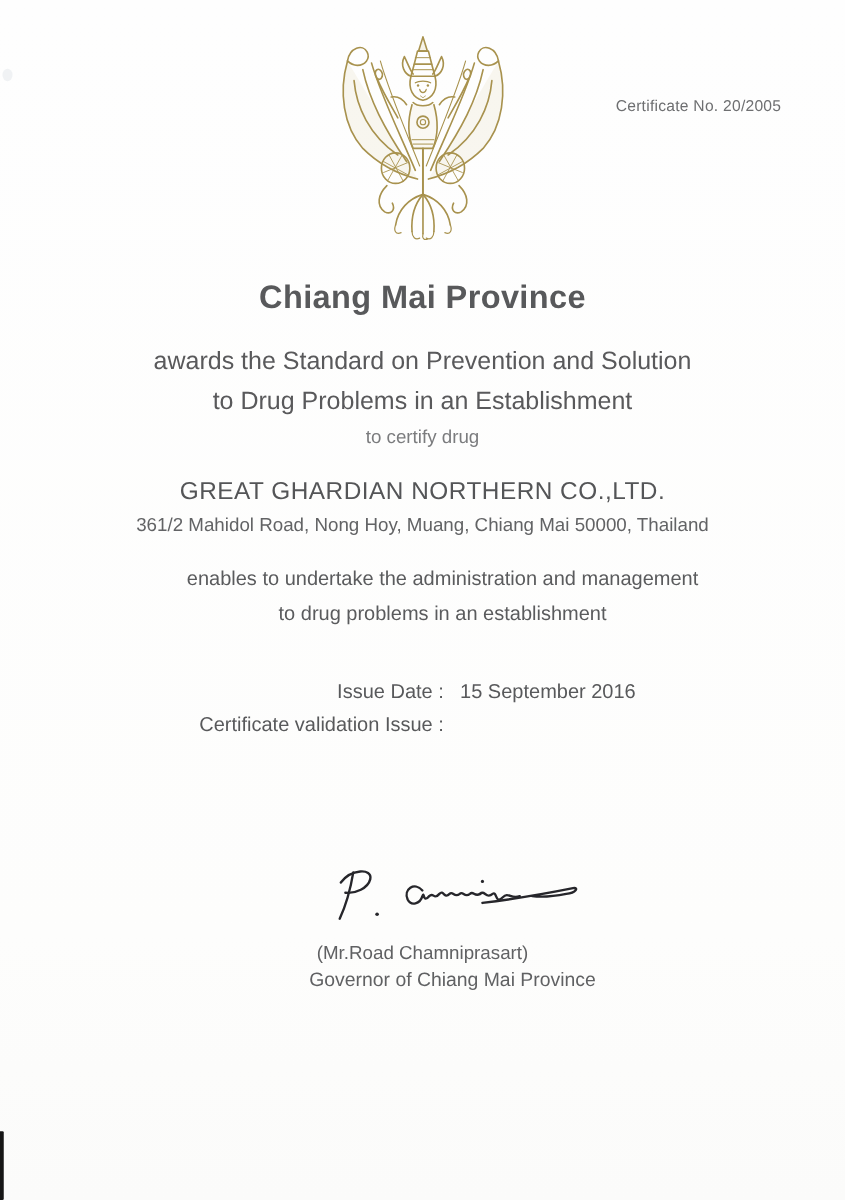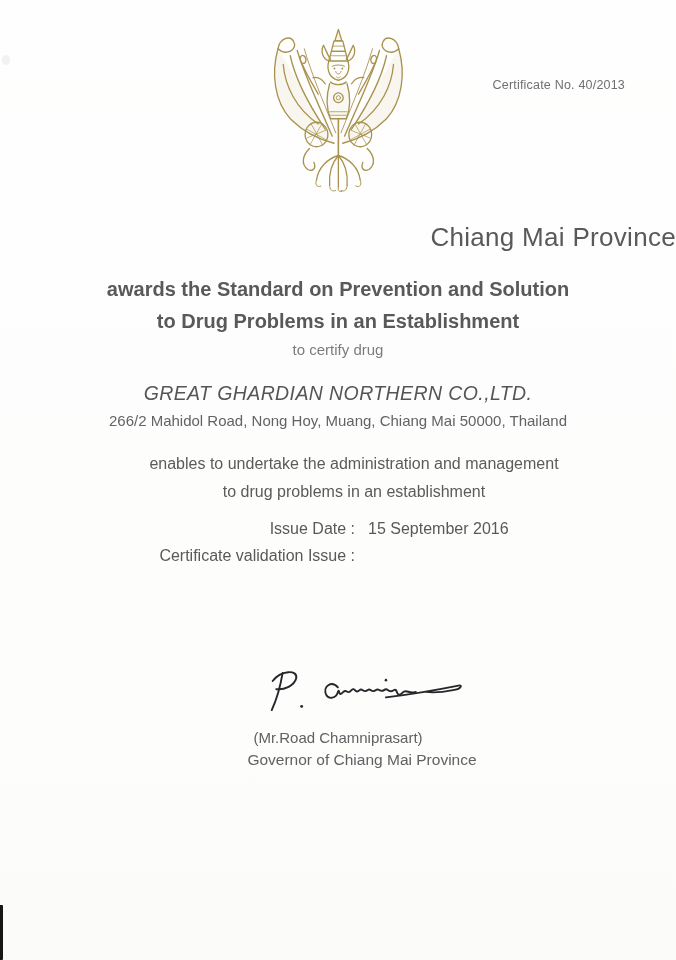--- a/index.html
+++ b/index.html
@@ -23,31 +23,31 @@
     text-align:center;
   }
   .cert-no{
     position:absolute; top:78px; right:51px;
     font-size:12.5px; color:#6e6f71; letter-spacing:.2px;
   }
   .emblem-wrap{ padding-top:26px; height:196px; }
   .emblem-wrap svg{ height:168px; width:auto; }
   .province-title{
     margin-top:26px;
-    font-size:26px; font-weight:400; color:#58595b; letter-spacing:.3px;text-align:right;
+    font-size:26px; font-weight:700; color:#58595b; letter-spacing:.3px;
   }
-  .award-block{ margin-top:20px; font-size:20px; line-height:32px; color:#59595b;font-weight:bold; }
+  .award-block{ margin-top:20px; font-size:20px; line-height:32px; color:#59595b; }
   .certify-line{ margin-top:4px; font-size:15px; color:var(--text-light); }
   .recipient-name{
-    margin-top:24px; font-size:19.5px; color:#545557; letter-spacing:.4px; font-weight:400;font-style:italic;
+    margin-top:24px; font-size:19.5px; color:#545557; letter-spacing:.4px; font-weight:400;
   }
   .recipient-address{ margin-top:7px; font-size:15px; color:#626365; }
   .body-block{ margin-top:21px; font-size:16px; line-height:28px; color:#5a5b5d;margin-left:32px; }
   .dates-block{
-    margin-top:9px;
+    margin-top:34px;
     display:inline-grid; grid-template-columns:auto auto; column-gap:13px;
     font-size:16px; line-height:27px; color:#58595b;
     transform: translateX(-4px);
   }
   .dates-block .lbl{ text-align:right; }
   .dates-block .val{ text-align:right; }
   .signature-wrap{ margin-top:93px; height:60px; }
   .signature-wrap svg{ height:58px; margin-left:42px; }
   .signatory-name{ margin-top:7px; font-size:15px; color:#606163; }
   .signatory-title{ margin-top:5px; font-size:15.5px; color:#606163;padding-left:48px; }
@@ -58,21 +58,21 @@
   .scan-smudge{
     position:absolute; left:2px; top:55px; width:8px; height:10px;
     background:#eceff1; border-radius:50%; opacity:.8;
   }
 </style>
 </head>
 <body>
 
 <div class="certificate">
 
-  <div class="cert-no">Certificate No. 40/2013</div>
+  <div class="cert-no">Certificate No. 20/2005</div>
 
   <div class="emblem-wrap">
     
     <svg viewBox="0 0 170 192" xmlns="http://www.w3.org/2000/svg">
       <defs>
         <g id="sideL" stroke="#a8924e" fill="none" stroke-width="1.5" stroke-linecap="round" stroke-linejoin="round">
 
           <path d="M16,26 C8,54 12,86 30,106 C46,122 64,130 80,134" fill="rgba(198,180,110,0.10)"></path>
 
           <path d="M16,26 C18,14 30,10 34,18 C37,24 32,30 25,30 C21,30 18,28 16,26"></path>
@@ -141,21 +141,21 @@
   <div class="province-title">Chiang Mai Province</div>
 
   <div class="award-block">
     <div>awards the Standard on Prevention and Solution</div>
     <div>to Drug Problems in an Establishment</div>
   </div>
 
   <div class="certify-line">to certify drug</div>
 
   <div class="recipient-name">GREAT GHARDIAN NORTHERN CO.,LTD.</div>
-  <div class="recipient-address">266/2 Mahidol Road, Nong Hoy, Muang, Chiang Mai 50000, Thailand</div>
+  <div class="recipient-address">361/2 Mahidol Road, Nong Hoy, Muang, Chiang Mai 50000, Thailand</div>
 
   <div class="body-block">
     <div>enables to undertake the administration and management</div>
     <div>to drug problems in an establishment</div>
   </div>
 
   <div>
     <div class="dates-block">
       <div class="lbl">Issue Date :</div>
       <div class="val">15 September 2016</div>

